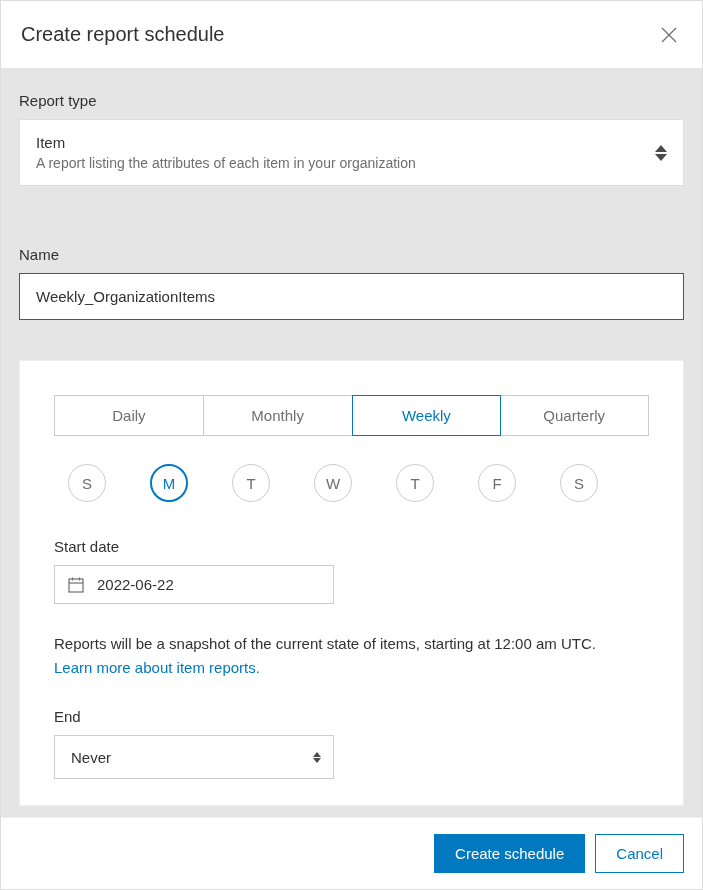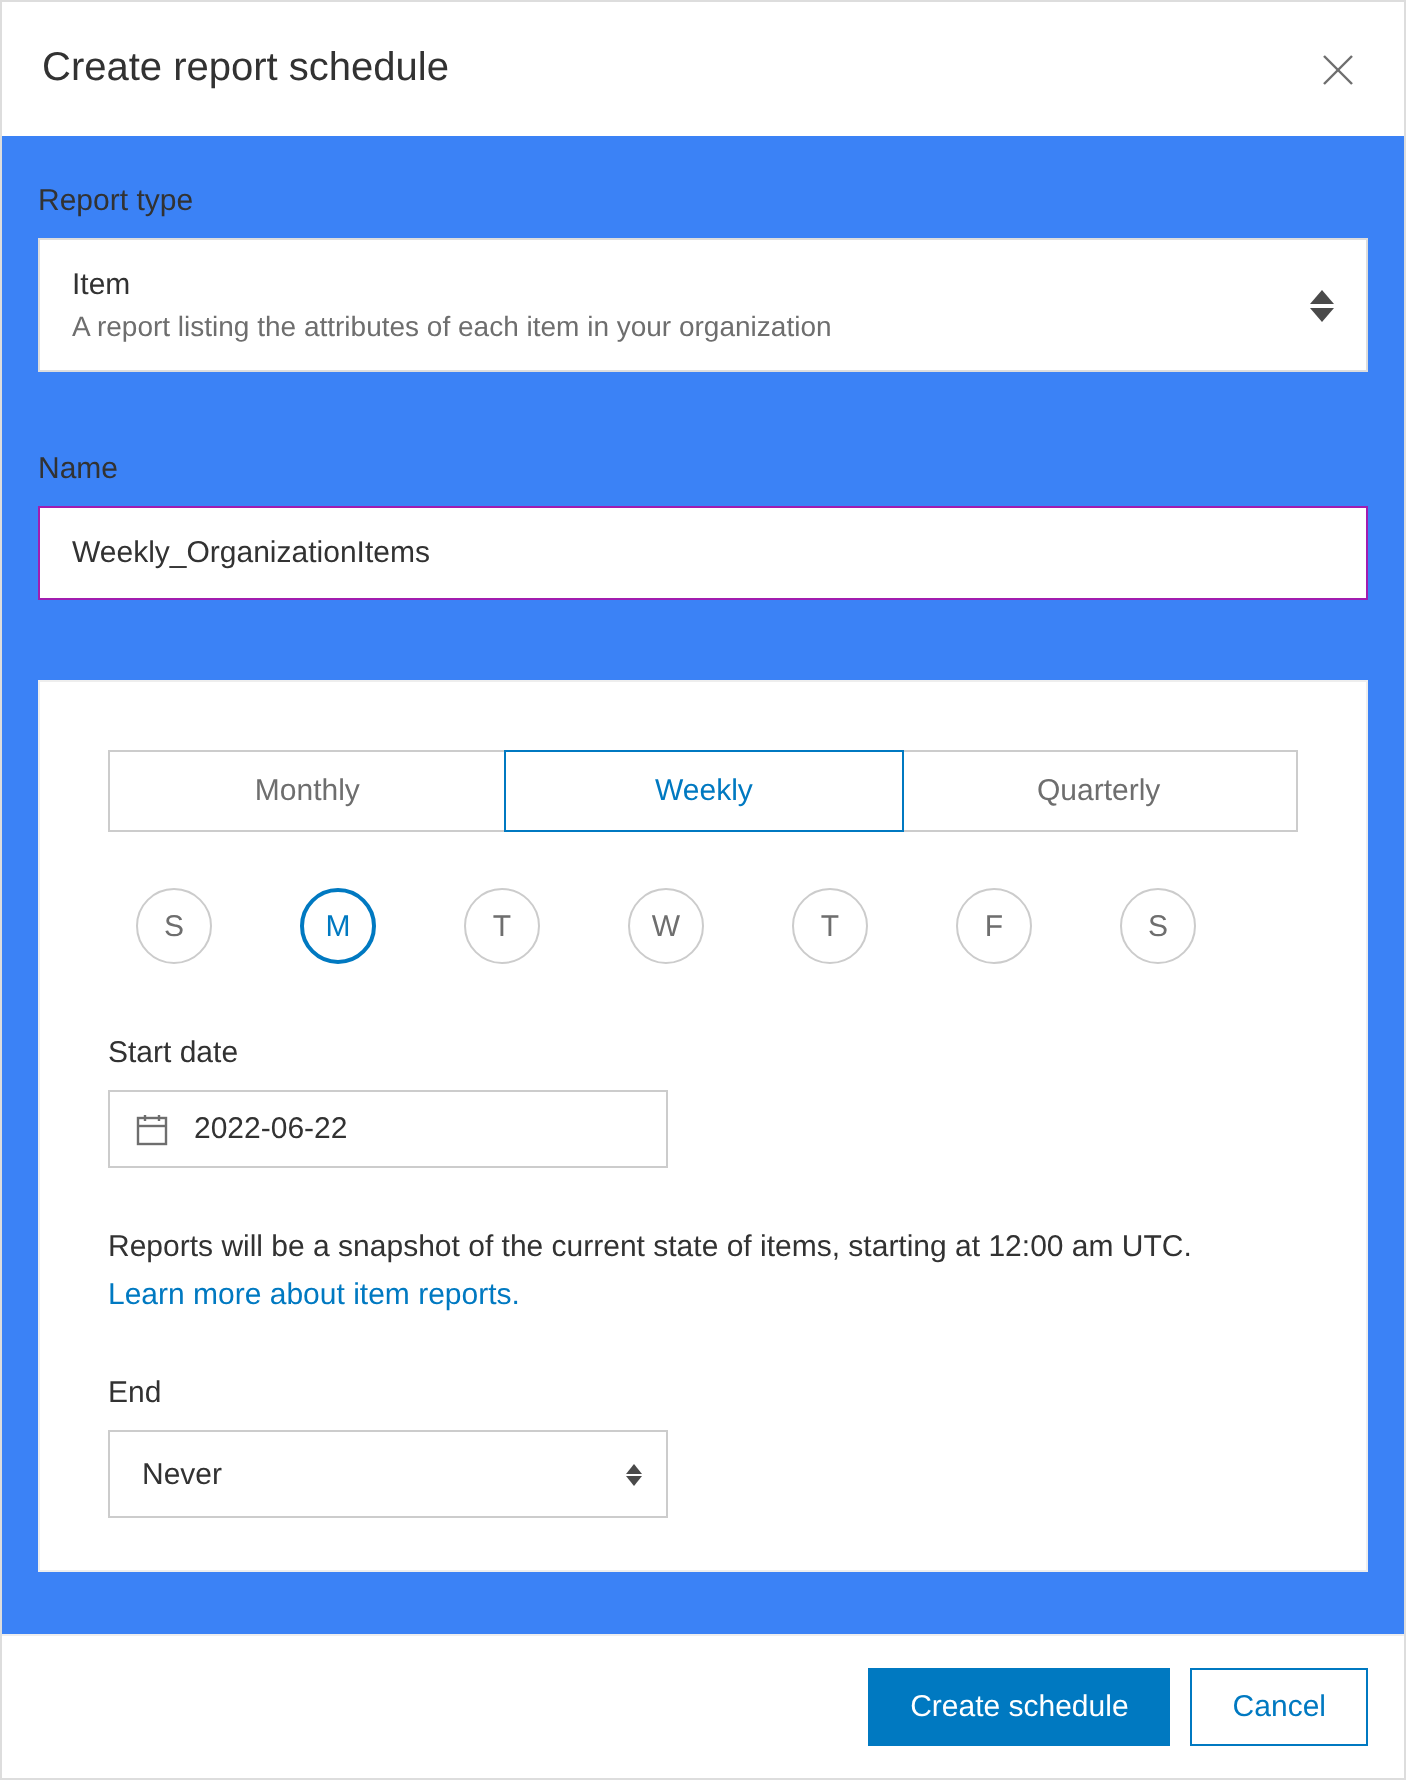--- a/index.html
+++ b/index.html
@@ -38,36 +38,36 @@
       width: 22px;
       height: 22px;
       display: flex;
       align-items: center;
       justify-content: center;
       color: #6e6e6e;
     }
     
     .dlg-body {
       flex: 1;
-      background: #3b82f6;
+      background: #e5e5e5;
       padding: 24px 18px 20px 18px;
       overflow: auto;
     }
     .field-label {
       font-size: 15px;
       color: #323232;
       margin-bottom: 10px;
       display: block;
     }
     
     .report-type-box {
       background: #fff;
       border: 1px solid #ddd;
       padding: 14px 16px;
-      margin-bottom: 40px;
+      margin-bottom: 60px;
       display: flex;
       align-items: center;
       justify-content: space-between;
       cursor: pointer;
     }
     .report-type-text { flex: 1; }
     .report-type-title {
       font-size: 15px;
       color: #323232;
     }
@@ -257,20 +257,21 @@
   </div>
 
   
   <label class="field-label">Name</label>
   <input class="name-input" type="text" value="Weekly_OrganizationItems" style="">
 
   
   <div class="schedule-panel">
 
     <div class="freq-tabs">
+      <div class="freq-tab">Daily</div>
       <div class="freq-tab">Monthly</div>
       <div class="freq-tab selected">Weekly</div>
       <div class="freq-tab">Quarterly</div>
     </div>
 
     <div class="day-row">
       <div class="day-circle">S</div>
       <div class="day-circle selected">M</div>
       <div class="day-circle">T</div>
       <div class="day-circle">W</div>

